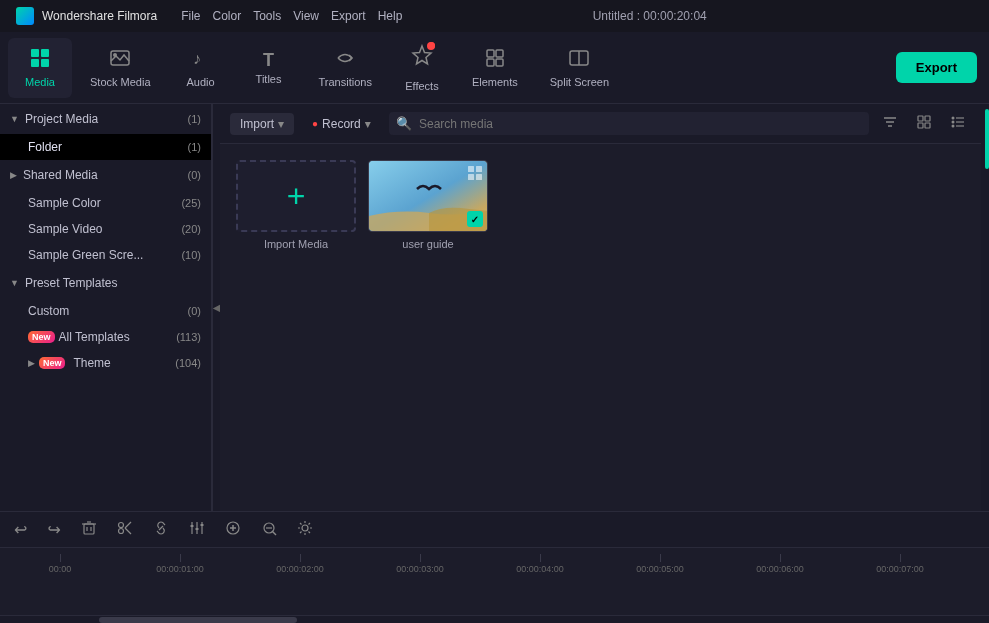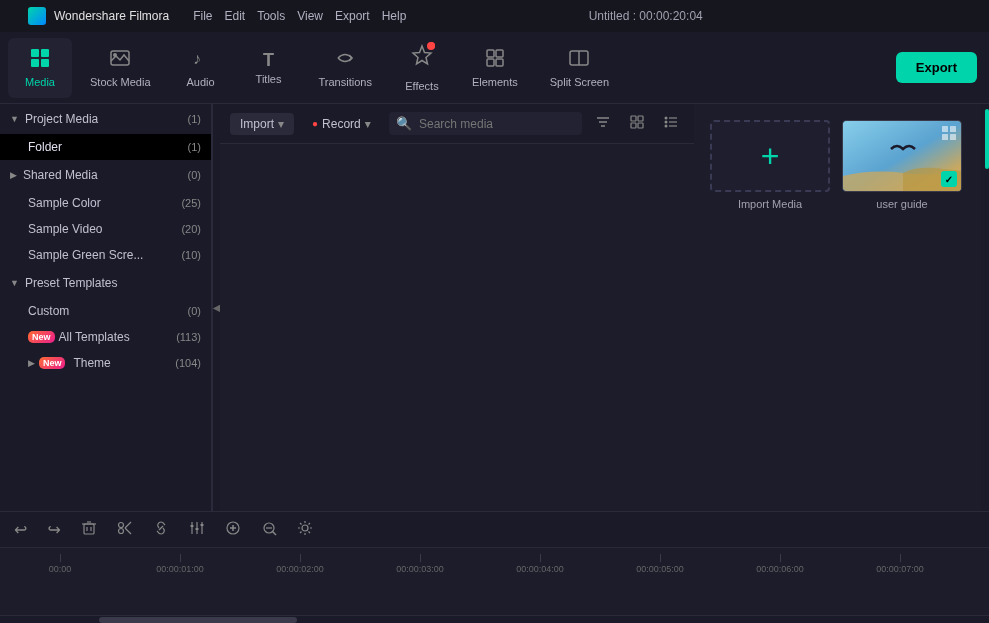--- a/index.html
+++ b/index.html
@@ -15,21 +15,21 @@
       flex-direction: column;
     }
 
     
     .title-bar {
       background: #16161f;
       height: 32px;
       display: flex;
       align-items: center;
       justify-content: space-between;
-      padding: 0 28px;
+      padding: 0 16px;
       flex-shrink: 0;
     }
     .title-bar-left {
       display: flex;
       align-items: center;
       gap: 8px;
     }
     .app-logo {
       width: 18px;
       height: 18px;
@@ -191,21 +191,21 @@
       font-weight: 700;
       padding: 1px 4px;
       border-radius: 5px;
       margin-right: 4px;
     }
 
     
     .media-panel {
       flex: 1;
       display: flex;
-      flex-direction: row;
+      flex-direction: column;
       background: #1c1c2a;
       position: relative;
     }
 
     .media-toolbar {
       height: 40px;
       background: #1a1a28;
       border-bottom: 1px solid #2a2a3a;
       display: flex;
       align-items: center;
@@ -450,21 +450,21 @@
   </style>
 </head>
 <body>
 
 <div class="title-bar">
   <div class="title-bar-left">
     <div class="app-logo"></div>
     <span class="app-name">Wondershare Filmora</span>
     <div class="menu-bar">
       <span class="menu-item">File</span>
-      <span class="menu-item">Edit</span>
+      <span class="menu-item">Color</span>
       <span class="menu-item">Tools</span>
       <span class="menu-item">View</span>
       <span class="menu-item">Export</span>
       <span class="menu-item">Help</span>
     </div>
   </div>
   <span class="title-center">Untitled : 00:00:20:04</span>
   <div style="width:80px"></div>
 </div>
 

